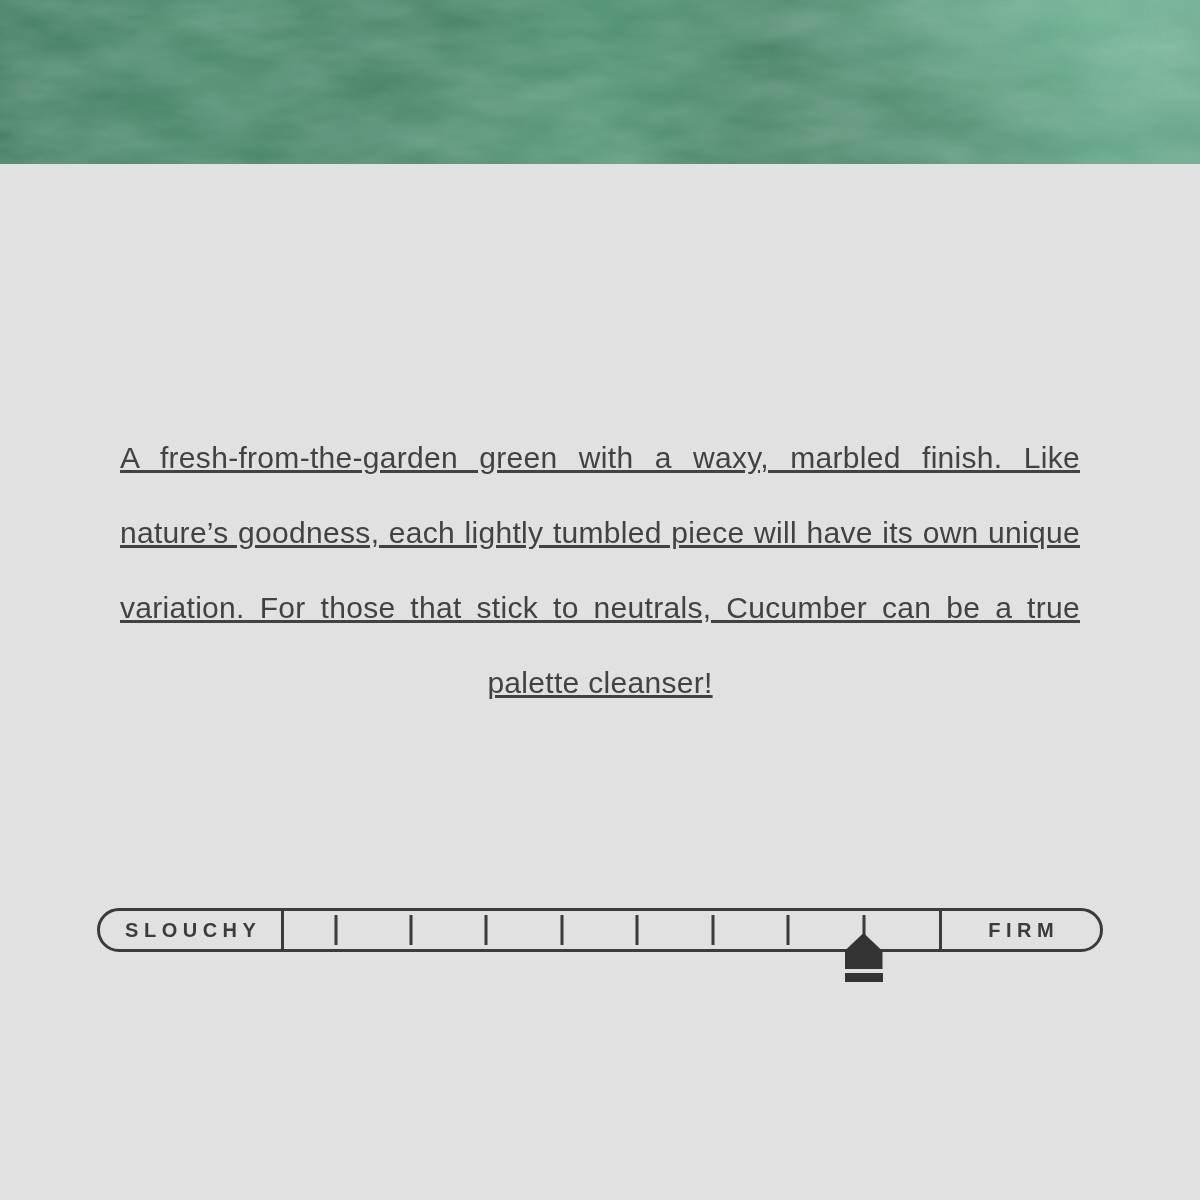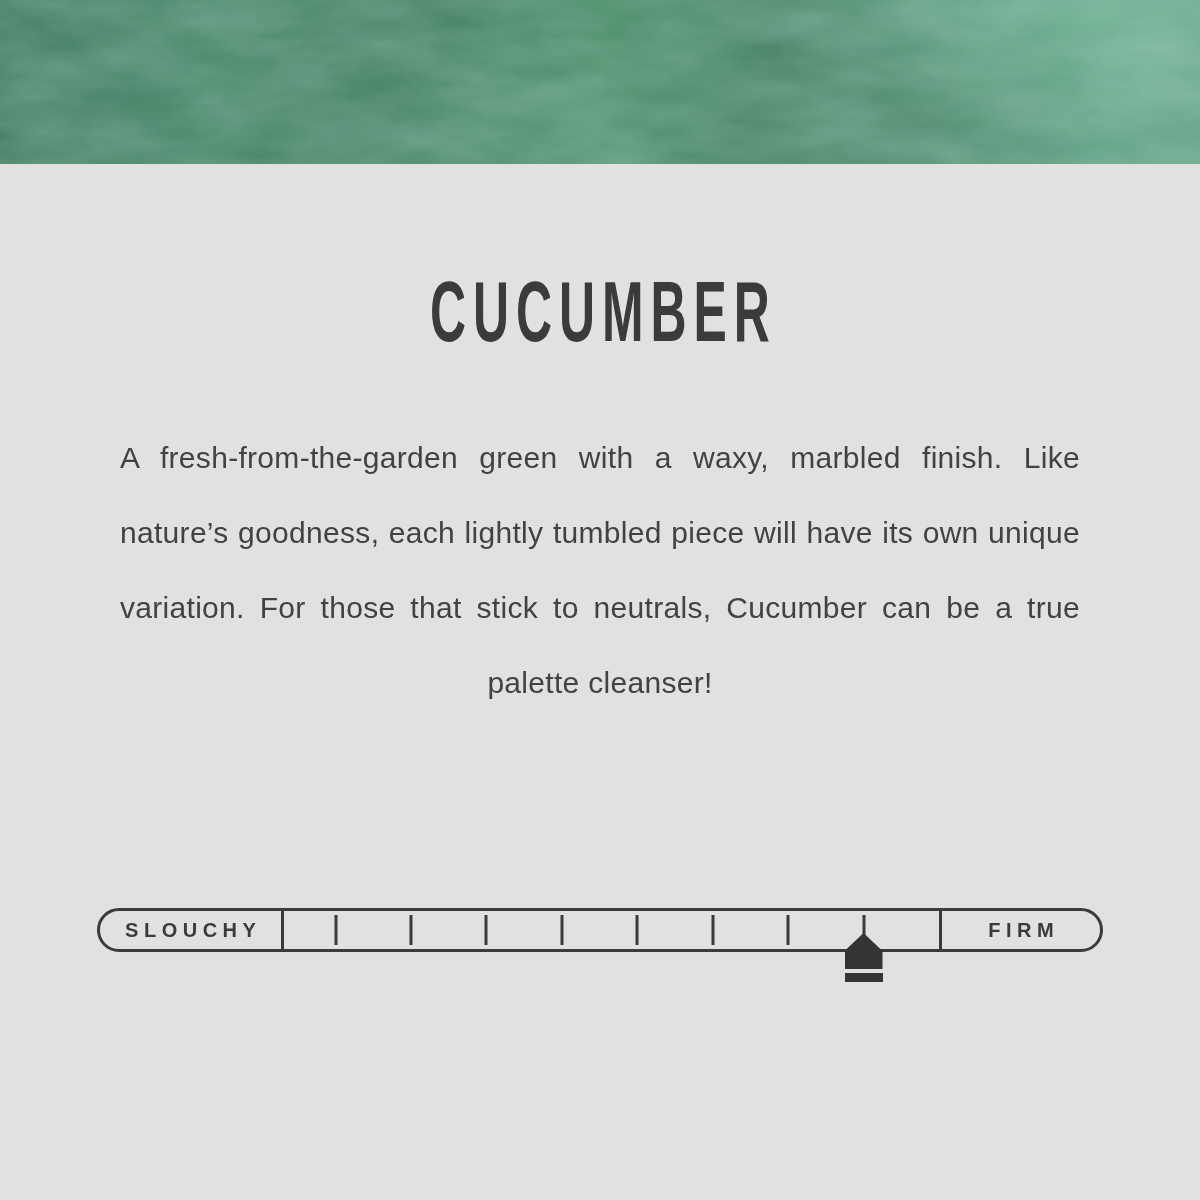--- a/index.html
+++ b/index.html
@@ -56,20 +56,21 @@
   .color-description {
     position: absolute;
     left: 120px; top: 420px;
     width: 960px;
     font-size: 30px;
     line-height: 75px;
     letter-spacing: 0.3px;
     color: #424242;
     text-align: justify;
     text-align-last: center;
+    text-decoration: underline;
   }
 
   
   .scale {
     position: absolute;
     left: 97px;
     width: 1006px; height: 44px;
     border: 3px solid #3b3b3b;
     border-radius: 22px;
     background: transparent;
@@ -133,21 +134,20 @@
           <feTurbulence type="fractalNoise" baseFrequency="0.55" numOctaves="2" seed="3"></feTurbulence>
           <feColorMatrix type="matrix" values="0 0 0 0 0.14  0 0 0 0 0.30  0 0 0 0 0.23  0 0 0.9 0 -0.2"></feColorMatrix>
         </filter>
       </defs>
       <rect width="1200" height="164" filter="url(#marbleLight)" opacity="0.45"></rect>
       <rect width="1200" height="164" filter="url(#marbleDark)" opacity="0.40"></rect>
       <rect width="1200" height="164" filter="url(#grain)" opacity="0.30"></rect>
     </svg>
   </div>
 
-  <h1 class="page-title"><span class="squeeze">CUCUMBER</span></h1>
 
   <p class="color-description">A fresh-from-the-garden green with a waxy, marbled finish. Like nature’s goodness, each lightly tumbled piece will have its own unique variation. For those that stick to neutrals, Cucumber can be a true palette cleanser!</p>
 
   <div class="scale firmness">
     <div class="scale-section left">
       <span>SLOUCHY</span>
     </div>
     <div class="scale-section right">
       <span>FIRM</span>
     </div>

